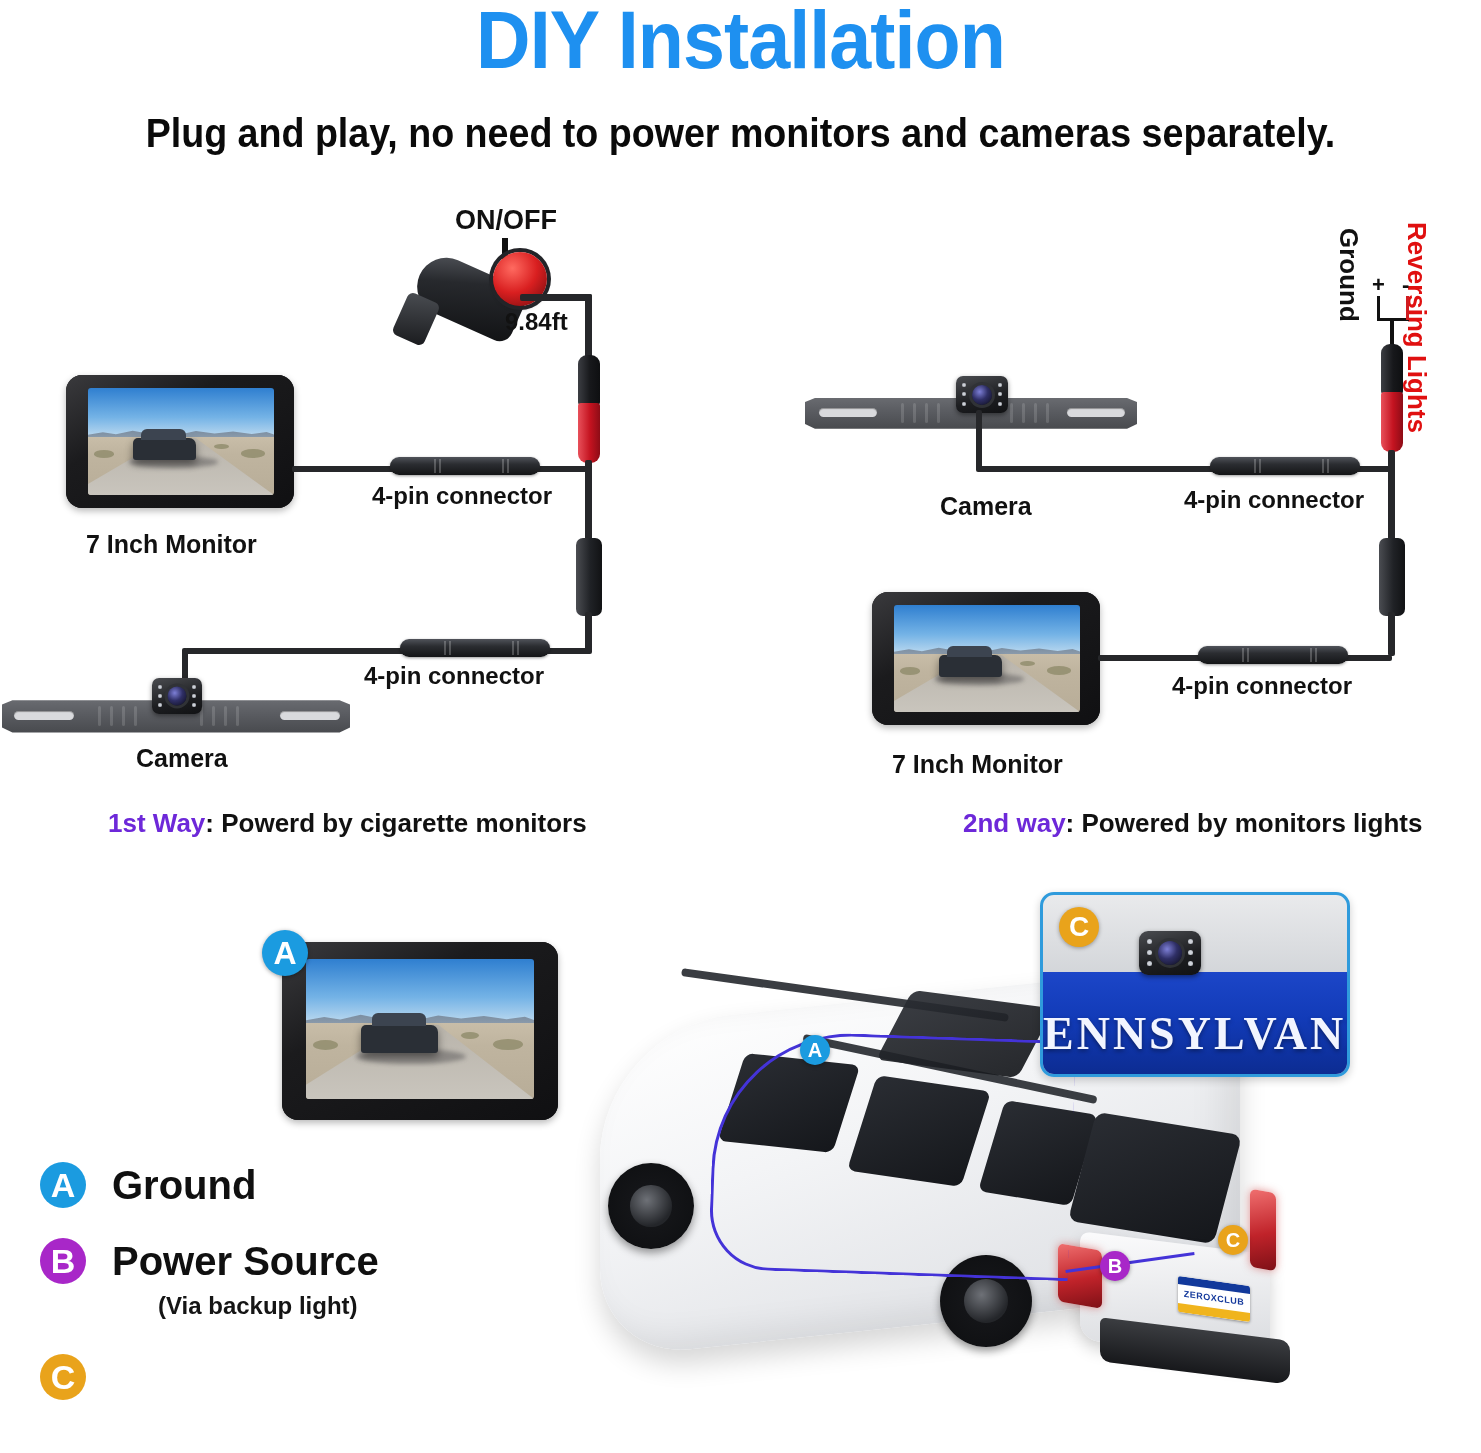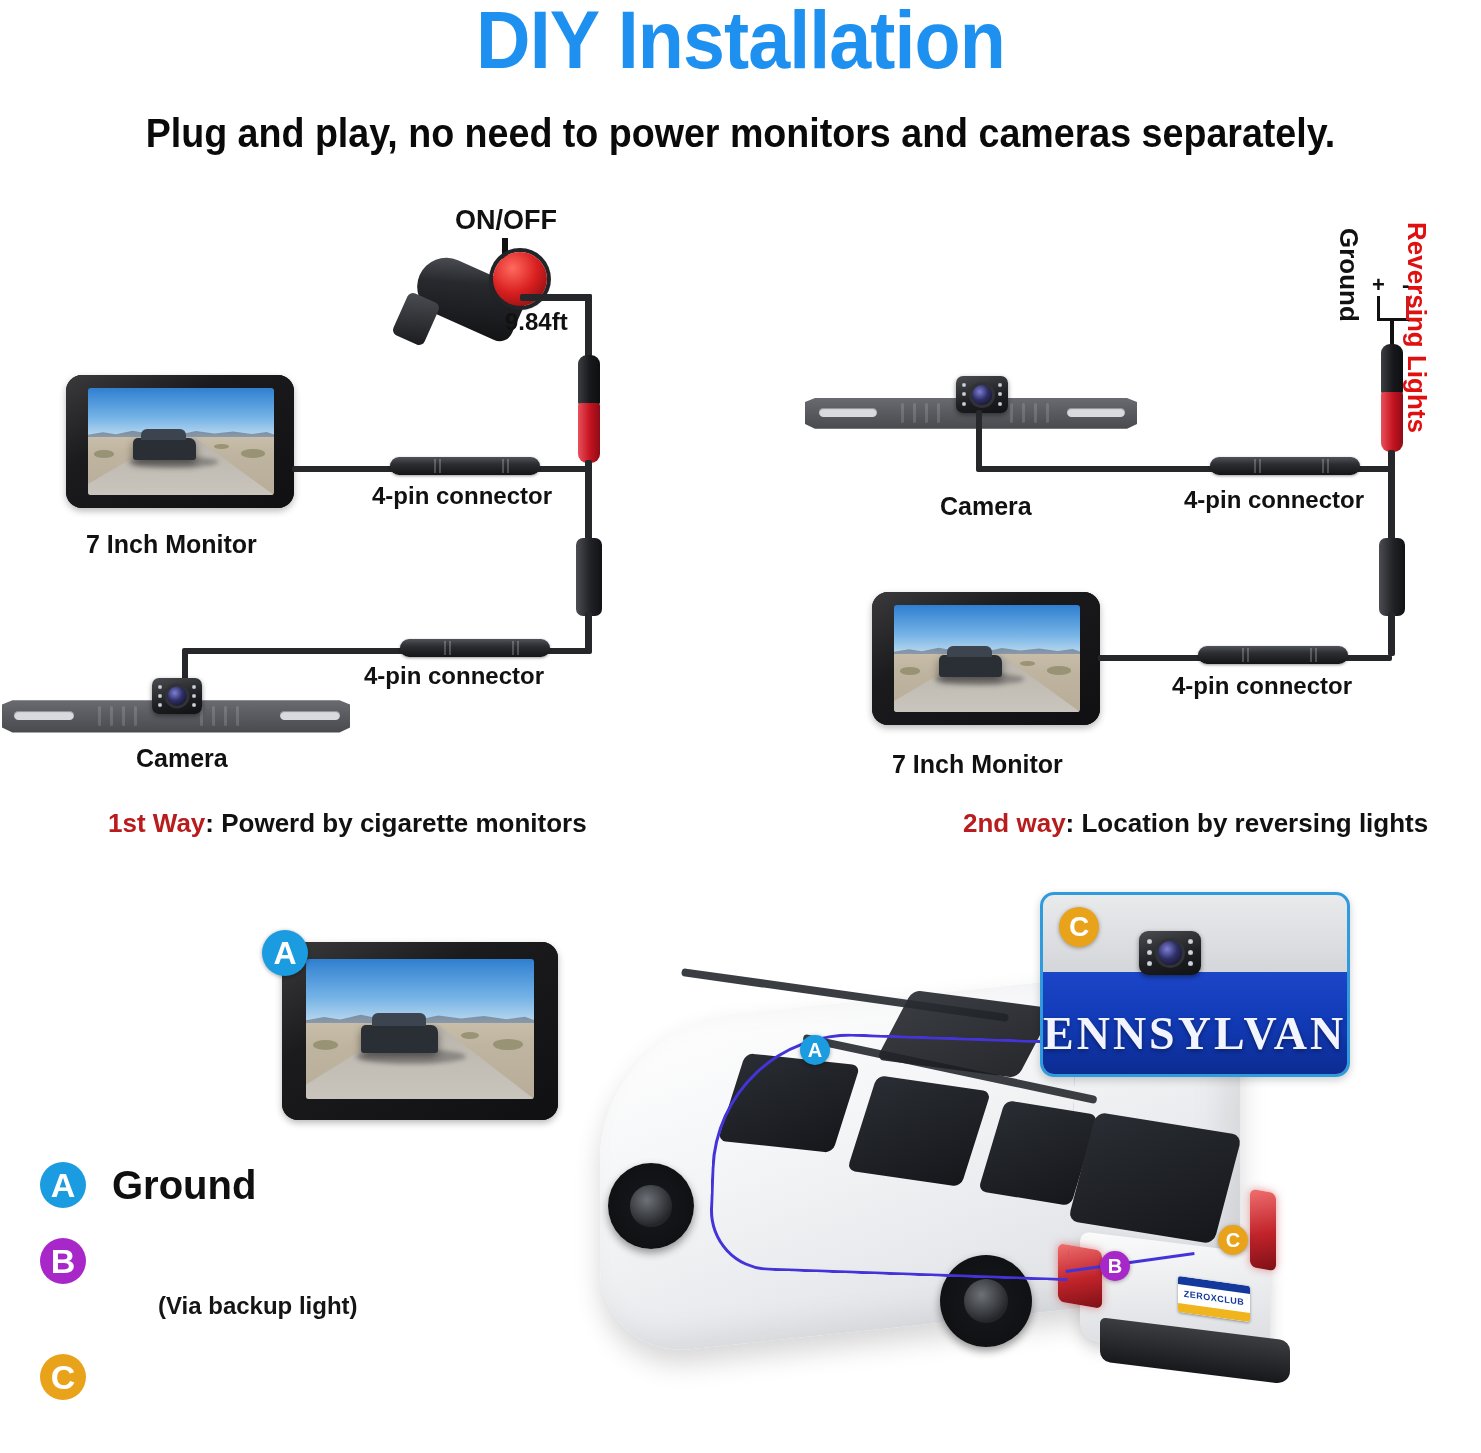--- a/index.html
+++ b/index.html
@@ -115,21 +115,21 @@
   .cig .btn { position:absolute; width:54px; height:54px; border-radius:50%;
       background: radial-gradient(circle at 36% 30%, #ff6a60 0%, #d91f20 48%, #6d0a0d 100%);
       box-shadow: 0 0 0 4px #232428, 0 2px 4px rgba(0,0,0,.5); }
 
   
   .rot { position:absolute; font-weight:bold; white-space:nowrap;
          transform-origin: left top; }
 
   
   .waycap { position:absolute; font-size:26px; font-weight:bold; color:#111; white-space:nowrap; }
-  .waycap .k { color:#b91c1c; }
+  .waycap .k { color:#6d28d9; }
 
   
   .legend { position:absolute; left:40px; top:1162px; }
   .lrow { display:flex; align-items:center; margin-bottom:14px; }
   .badge { width:46px; height:46px; border-radius:50%; color:#fff;
     font-size:34px; font-weight:bold; display:flex; align-items:center;
     justify-content:center; flex:0 0 auto; line-height:1; }
   .ltext { margin-left:26px; font-size:40px; font-weight:bold; color:#101010; }
   .lsub  { margin-left:118px; font-size:24px; font-weight:bold; color:#151515; margin-top:-6px; }
 
@@ -358,21 +358,21 @@
     <div class="wire" style="left:1098px; top:655px; width:294px; height:6px;"></div>
     <div class="barrel" style="left:1198px; top:646px; width:150px;">
       <div class="ring" style="left:44px;"></div>
         <div class="ring" style="left:49px;"></div>
       <div class="ring" style="left:112px;"></div>
         <div class="ring" style="left:117px;"></div>
     </div>
     <div class="lbl cap" style="left:1172px; top:672px;">4-pin connector</div>
 
     <div class="waycap" style="left:963px; top:808px;">
-      <span class="k">2nd way</span><span>: Location by reversing lights</span>
+      <span class="k">2nd way</span><span>: Powered by monitors lights</span>
     </div>
   </div>
 
   <div class="monitor" style="left:282px; top:942px; width:276px; height:178px;">
     <div class="bez"></div>
     <div class="scr" style="left:24px; top:17px; width:228px; height:140px;">
       <div class="scene">
         <div class="sky"></div>
           <div class="mtn"></div>
           <div class="grnd"></div>
@@ -446,20 +446,21 @@
   </div>
 
   <div class="legend">
     <div class="lrow">
       <div class="badge" style="background:#1B9BE0;">A</div>
       <div class="ltext">Ground</div>
     </div>
     <div style="height:16px;"></div>
     <div class="lrow">
       <div class="badge" style="background:#A827C8;">B</div>
+      <div class="ltext">Power Source</div>
     </div>
     <div class="lsub">(Via backup light)</div>
     <div style="height:34px;"></div>
     <div class="lrow">
       <div class="badge" style="background:#E9A31B;">C</div>
     </div>
   </div>
 
 </div>
 

